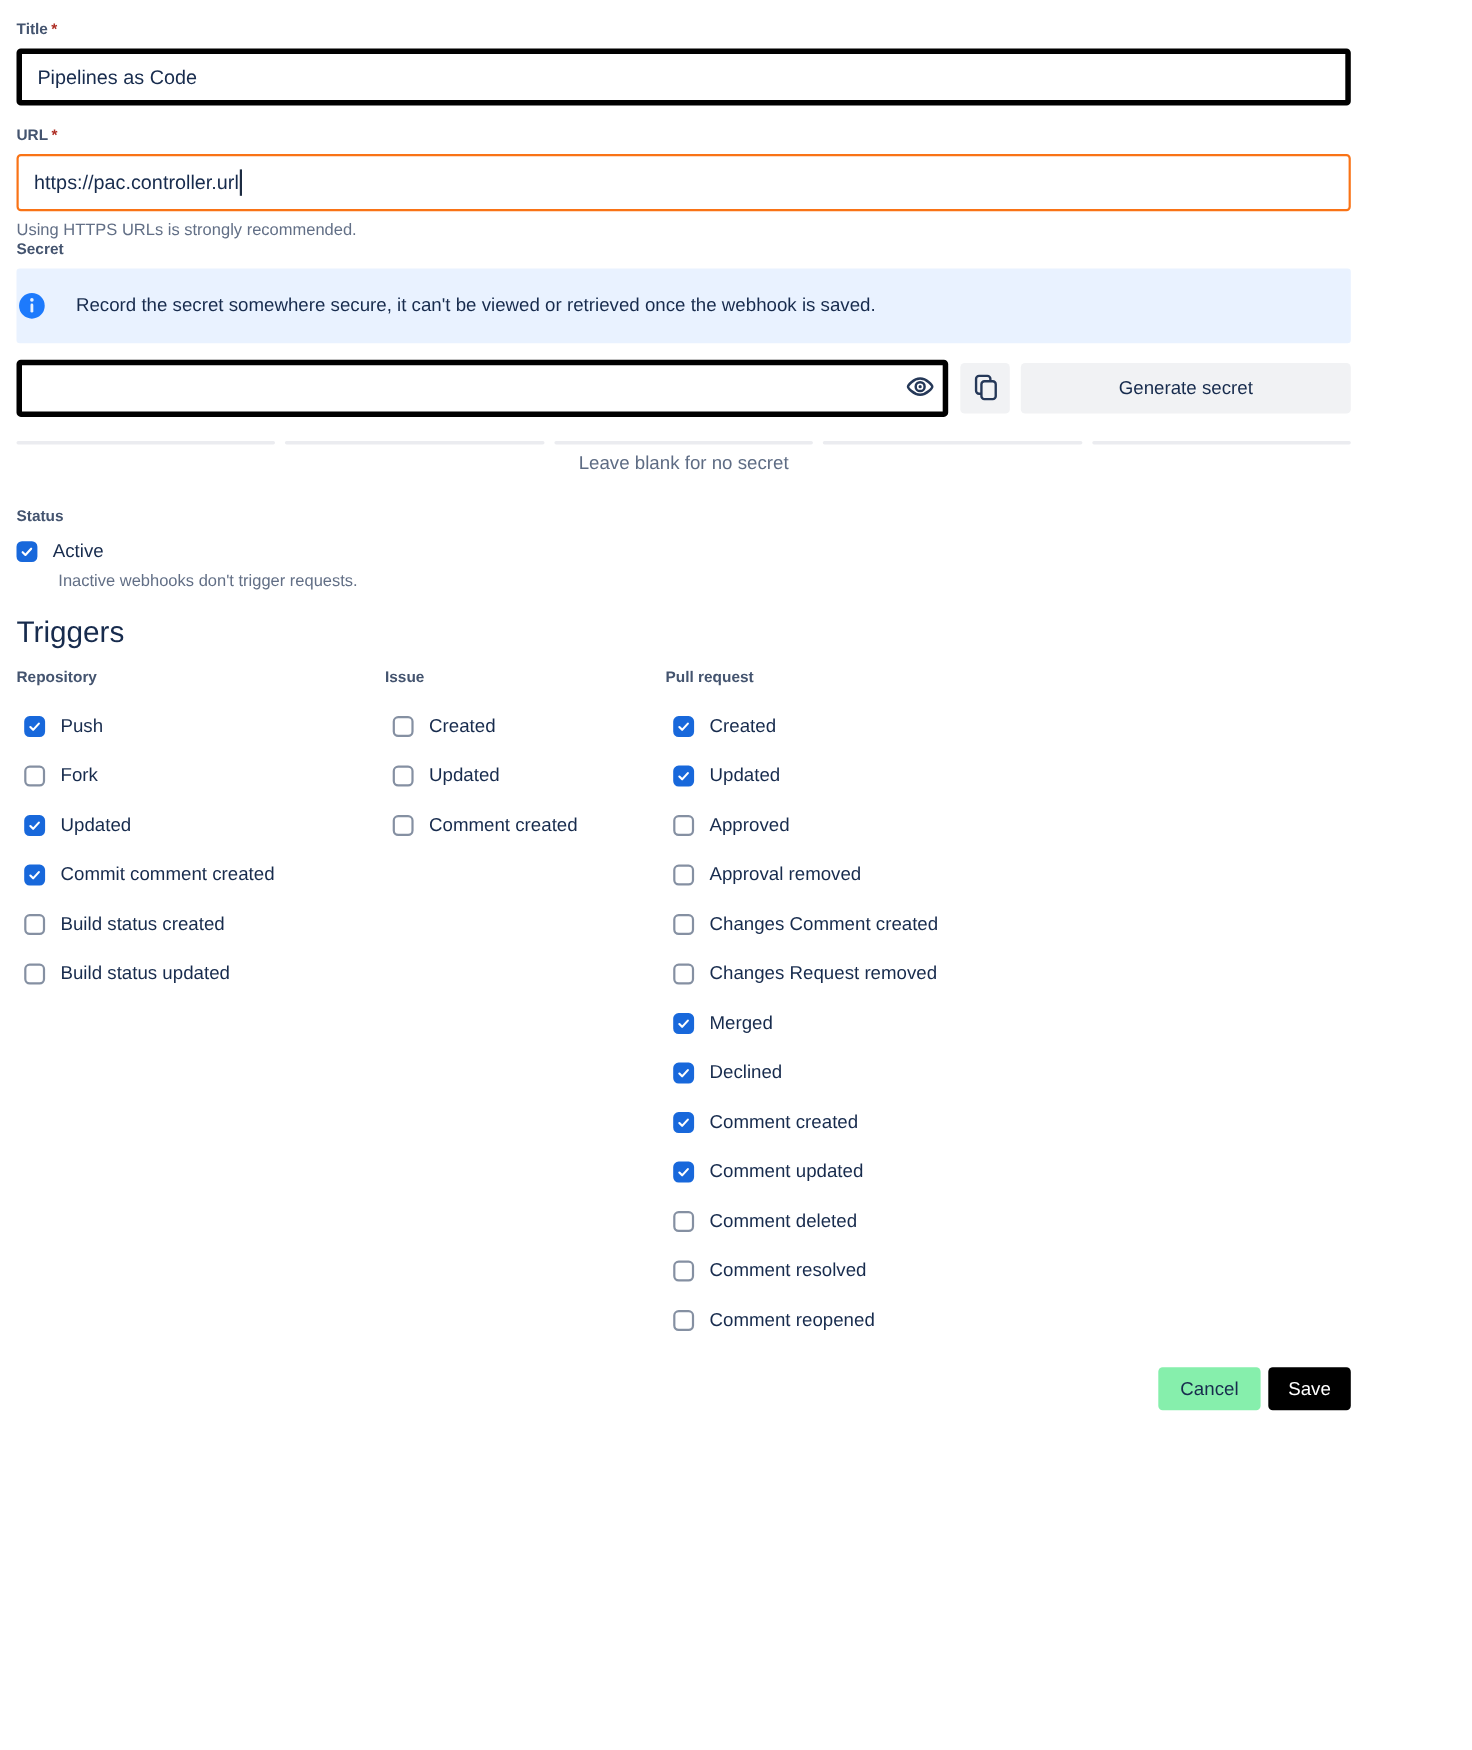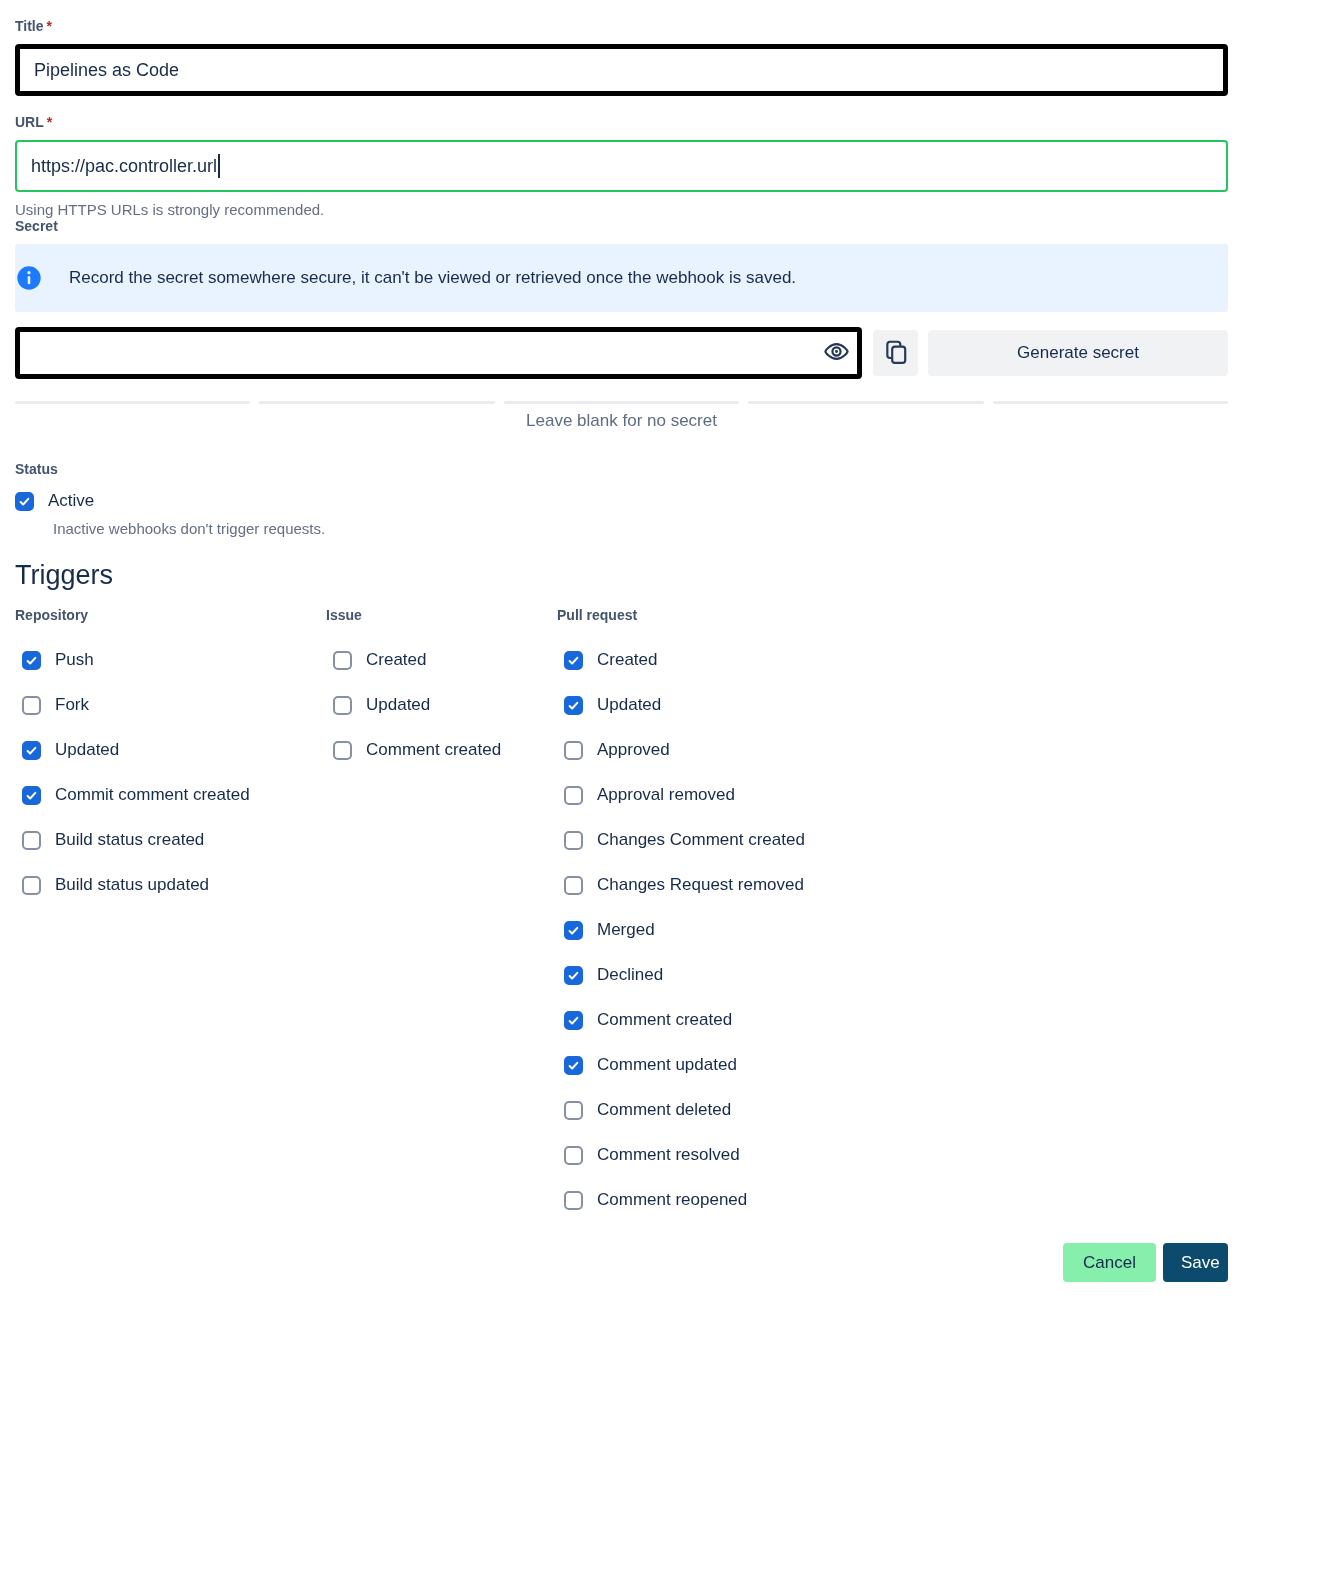--- a/index.html
+++ b/index.html
@@ -8,21 +8,21 @@
 
   .field-label { font-size:14px; font-weight:bold; color:#44546F; margin-bottom:10px; }
   .req { color:#AE2E24; margin-left:3px; }
 
   .text-input { width:100%; height:52px; border:5px solid #000000; border-radius:4px;
                 font-family:"Liberation Sans", sans-serif; font-size:18px; color:#172B4D;
                 padding:0 14px; background:#fff; outline:none; display:block; }
   .input-like { width:100%; height:52px; border:1px solid #7A8699; border-radius:4px;
                 font-size:18px; color:#172B4D; padding:0 14px; background:#fff;
                 display:flex; align-items:center; }
-  .input-like.focused { border:2px solid #22c55e; }
+  .input-like.focused { border:2px solid #f97316; }
   .caret { display:inline-block; width:2px; height:24px; background:#1c2b41; margin-left:1px; }
 
   .helper { font-size:15px; color:#626F86; }
 
   .mb-title { margin-bottom:18px; }
   .url-helper { margin-top:9px; }
 
   .banner { background:#E9F2FF; border-radius:3px; height:68px; display:flex; align-items:center;
             margin-bottom:15px;text-align:center; }
   .banner-icon { width:28px; height:28px; flex:none; margin-right:26px; }
@@ -49,32 +49,32 @@
   .cb.checked { border-color:#1868DB; background:#1868DB; }
   .cb svg { display:block; }
   .cb-label { font-size:17px; color:#172B4D; margin-left:14px; }
   .cb-helper { font-size:15px; color:#626F86; margin-left:38px; margin-top:9px; }
   .link { color:#1868DB; text-decoration:none; cursor:pointer; }
 
   .status-block { margin-bottom:23px; }
   .ssl-block { margin-bottom:41px; }
 
   .triggers-heading { font-size:27px; font-weight:500; color:#172B4D; margin-bottom:16px; }
-  .triggers-cols { display:flex; }
+  .triggers-cols { display:flex;gap:24px; }
   .trigger-col { flex:none; }
   .trigger-col:nth-child(1) { width:311px; }
   .trigger-col:nth-child(2) { width:231px; }
   .col-header { font-size:14px; font-weight:bold; color:#44546F; margin-bottom:27px; }
   .cb-list { display:flex; flex-direction:column; gap:25px; padding-left:7px; }
 
   .footer { display:flex; justify-content:flex-end; gap:7px; margin-top:33px; }
   .btn { height:39px; border:none; border-radius:4px; font-family:"Liberation Sans", sans-serif;
          font-size:17px; cursor:pointer; padding:0 18px; }
   .btn-cancel { background:#86efac; color:#172B4D; width:93px; }
-  .btn-save { background:#0c4a6e; color:#ffffff; width:65px; }
+  .btn-save { background:#000000; color:#ffffff; width:75px; }
 </style>
 </head>
 <body>
 
 <div class="page">
 
   <div class="field-label">
     <span>Title</span><span class="req">*</span>
   </div>
   <input class="text-input mb-title" value="Pipelines as Code" style="">

